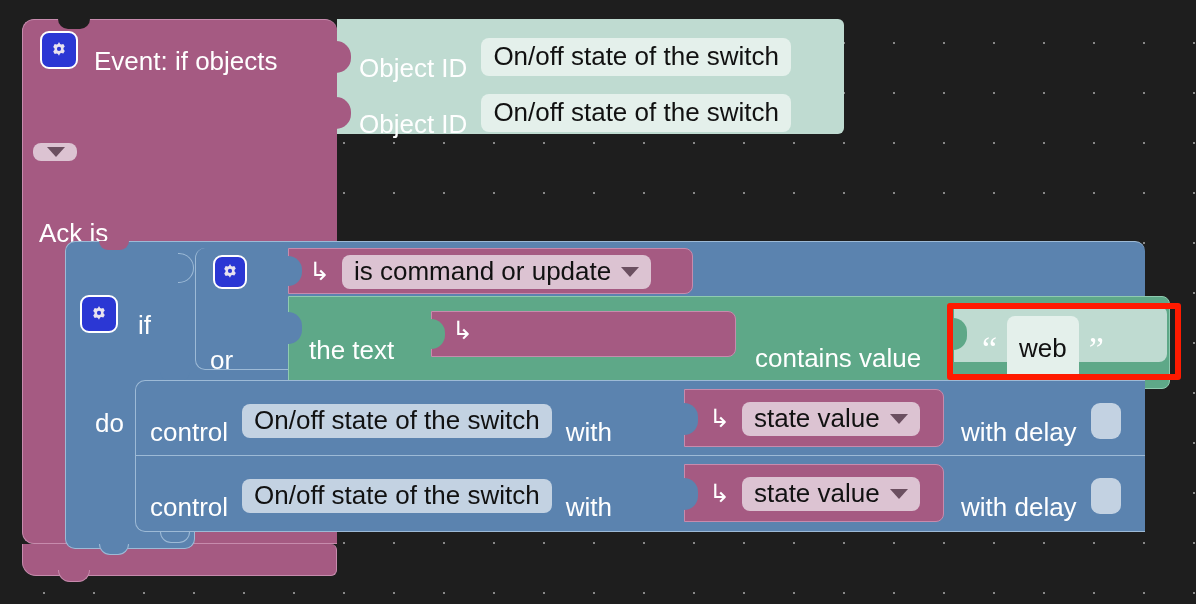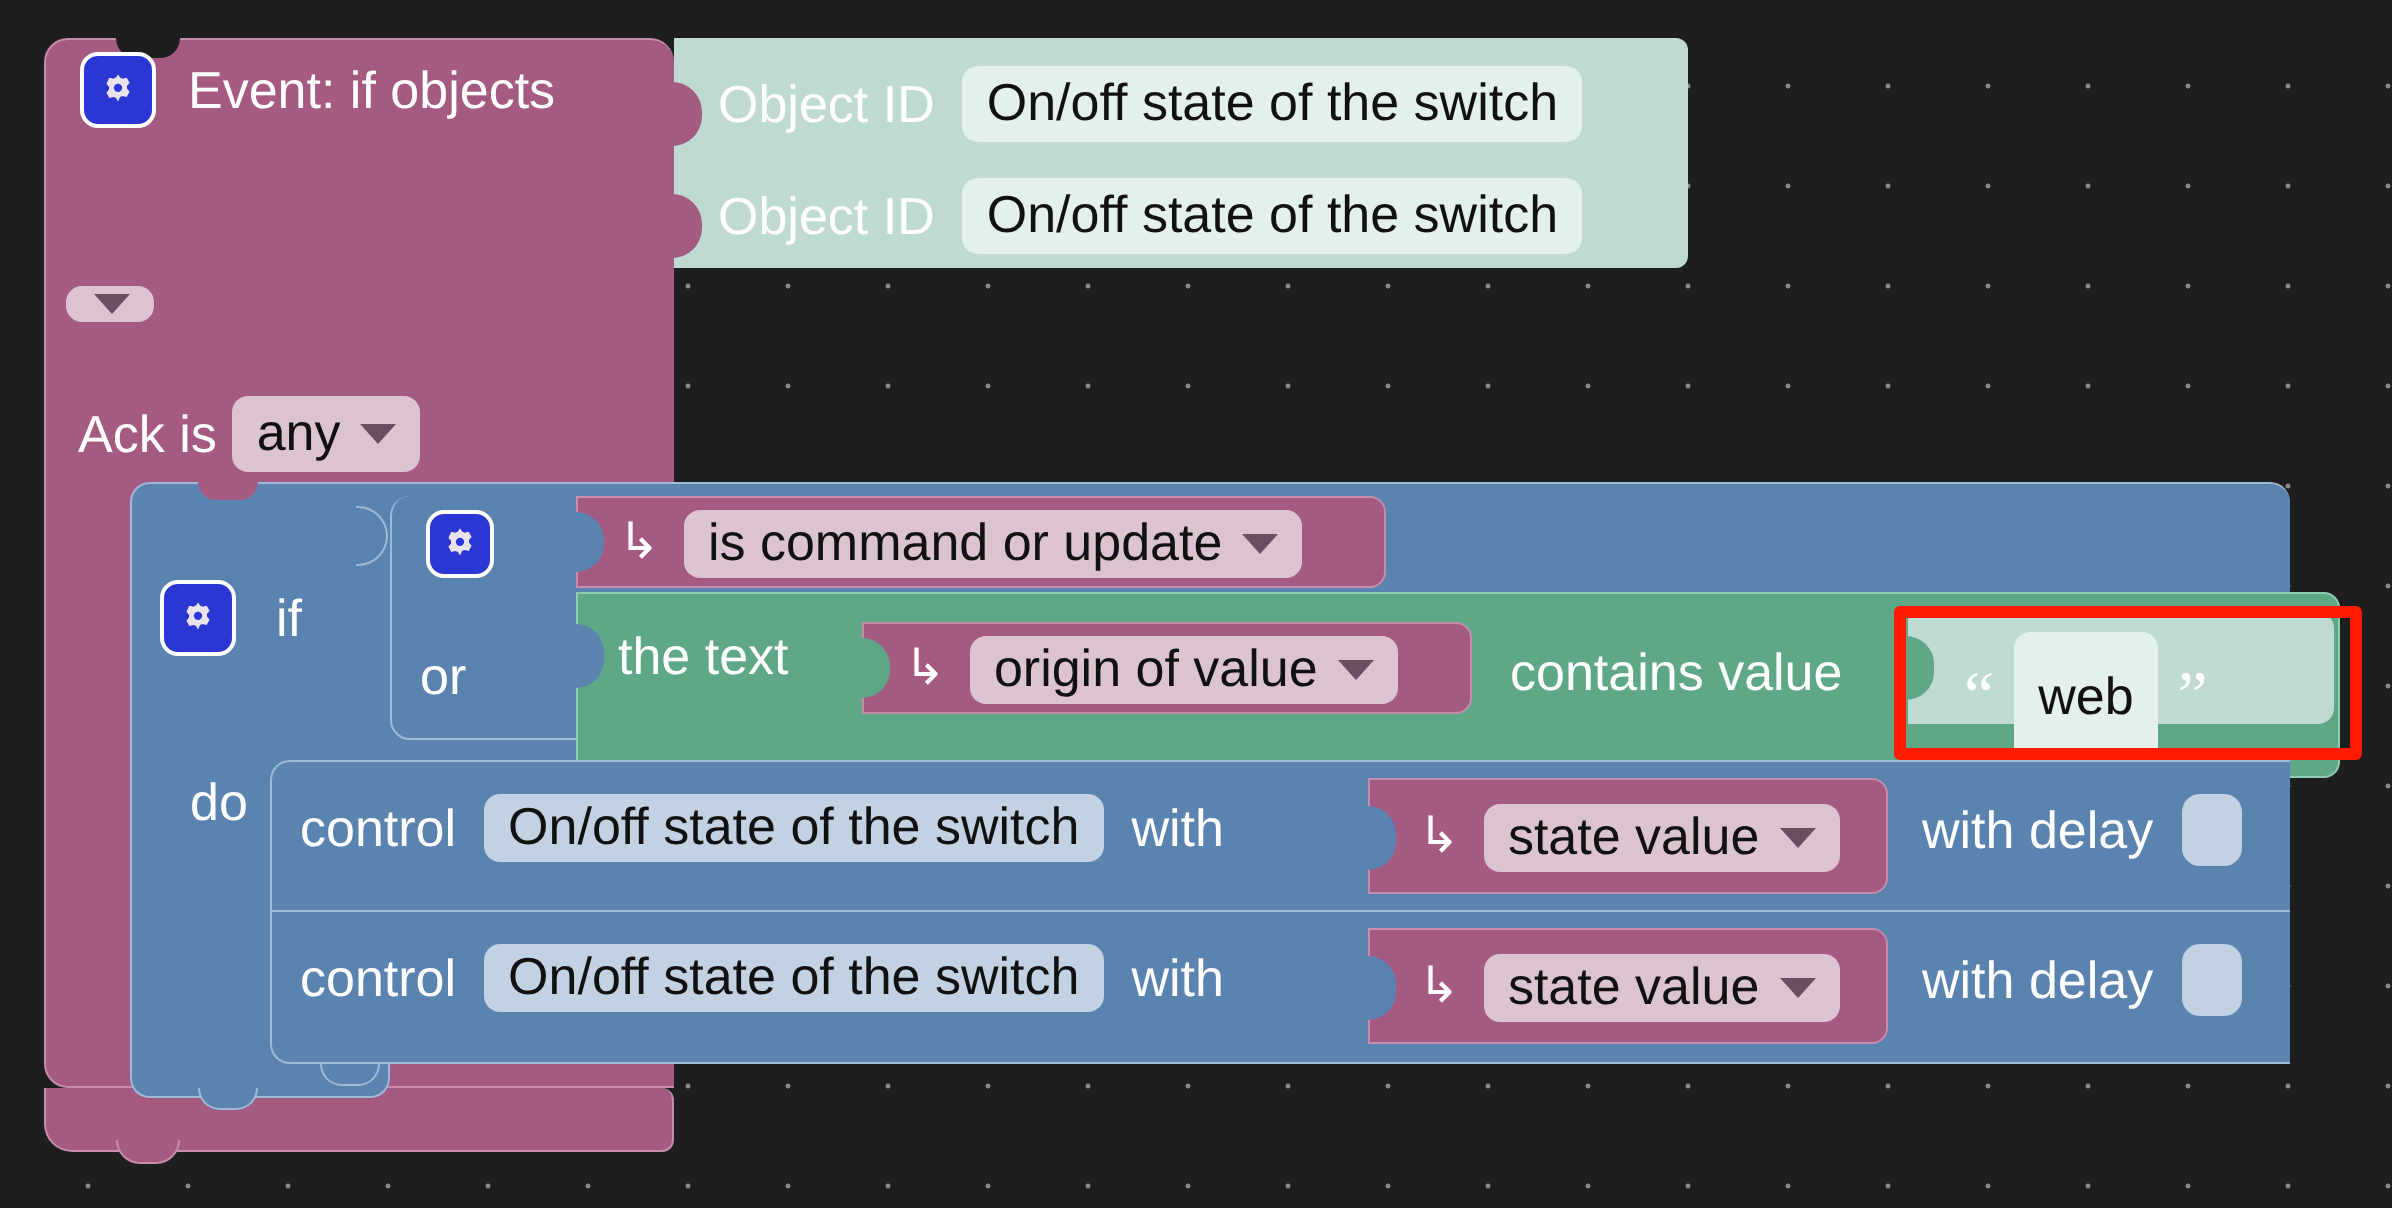--- a/index.html
+++ b/index.html
@@ -41,20 +41,21 @@
   .stroke-green { border: 1px solid #8fcbb0; }
   .stroke-blue  { border: 1px solid #9dbad6; }
 
   
   .lbl {
     color: #ffffff;
     font-size: 26px;
     line-height: 1;
     white-space: nowrap;
     user-select: none;
+    margin-top: 22px;
   }
   .lbl-mint { color: #ffffff; }
 
   
   .field {
     display: inline-flex;
     align-items: center;
     gap: 8px;
     border-radius: 8px;
     padding: 4px 12px;
@@ -151,24 +152,20 @@
   </div>
 
   <div class="blk" style="left:33px; top:143px;">
     <span class="field field-pink">
       <span class="caret"></span>
     </span>
   </div>
 
   <div class="blk row" style="left:39px; top:198px; gap:8px;">
     <span class="lbl">Ack is</span>
-    <span class="field field-pink">
-      <span>any</span>
-      <span class="caret"></span>
-    </span>
   </div>
 
   <div class="blk mint" style="left:337px; top:19px; width:507px; height:115px; border-radius:0 6px 6px 0;">
 
     <div style="position:absolute; left:-1px; top:22px; width:15px; height:32px; background:#A55A82; border-radius:0 16px 16px 0;"></div>
     <div style="position:absolute; left:-1px; top:78px; width:15px; height:32px; background:#A55A82; border-radius:0 16px 16px 0;"></div>
 
     <div class="row" style="position:absolute; left:22px; top:14px; gap:14px;">
       <span class="lbl lbl-mint">Object ID</span>
       <span class="field field-mint">On/off state of the switch</span>
@@ -227,24 +224,20 @@
     <div style="position:absolute; left:-1px; top:15px; width:14px; height:32px; background:#5B83AF; border-radius:0 16px 16px 0;"></div>
 
     <div class="row" style="position:absolute; left:20px; top:18px; gap:0;">
       <span class="lbl" style="margin-right:14px;">the text</span>
     </div>
 
     <div class="blk pink stroke-pink" style="left:142px; top:14px; width:305px; height:46px; border-radius:0 8px 8px 0;">
       <div style="position:absolute; left:-1px; top:7px; width:14px; height:30px; background:#5EA888; border-radius:0 15px 15px 0;"></div>
       <div class="row" style="position:absolute; left:20px; top:6px; gap:12px;">
         <span class="retarrow">↳</span>
-        <span class="field field-pink" style="padding:2px 12px;">
-          <span>origin of value</span>
-          <span class="caret"></span>
-        </span>
       </div>
     </div>
 
     <span class="lbl" style="position:absolute; left:466px; top:26px;">contains value</span>
 
     <div class="blk mint" style="left:665px; top:9px; width:213px; height:56px; border-radius:0 8px 8px 0;">
       <div style="position:absolute; left:-1px; top:12px; width:14px; height:32px; background:#5EA888; border-radius:0 16px 16px 0;"></div>
       <div class="row" style="position:absolute; left:28px; top:10px; gap:10px;">
         <span class="quote">“</span>
         <span class="field field-mint" style="padding:18px 12px;">web</span>

